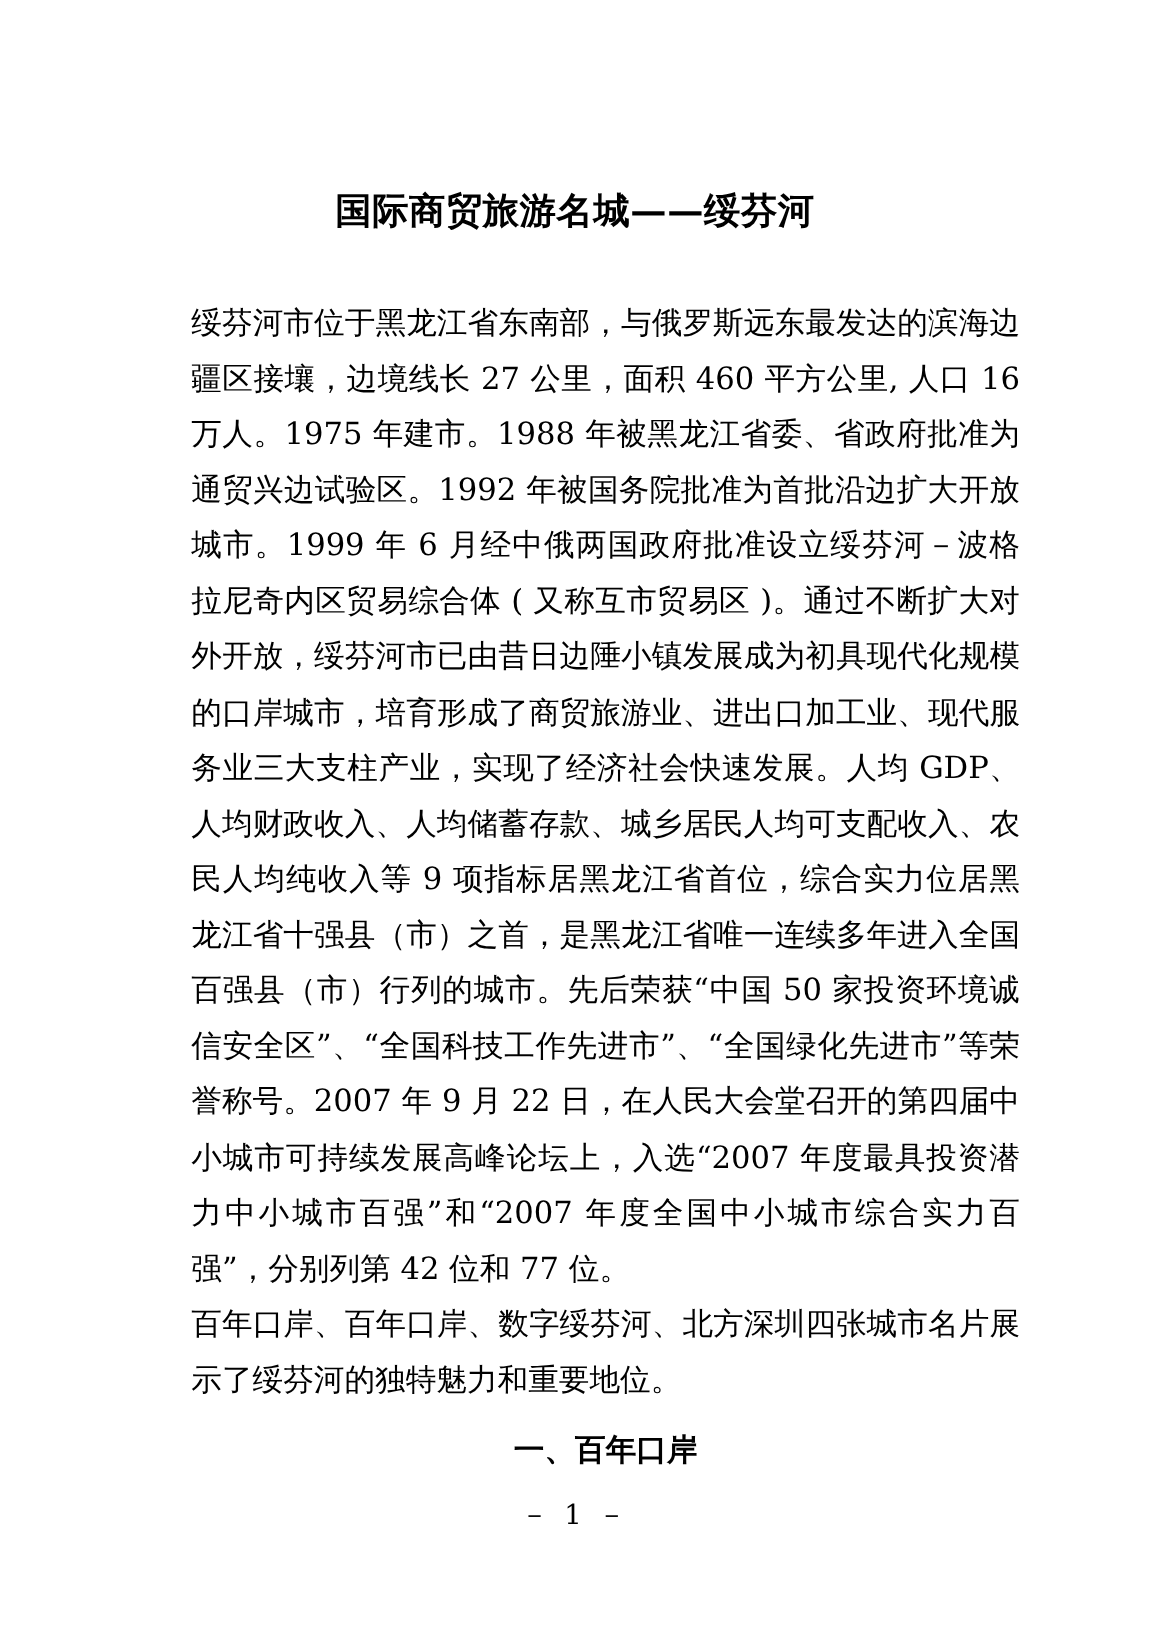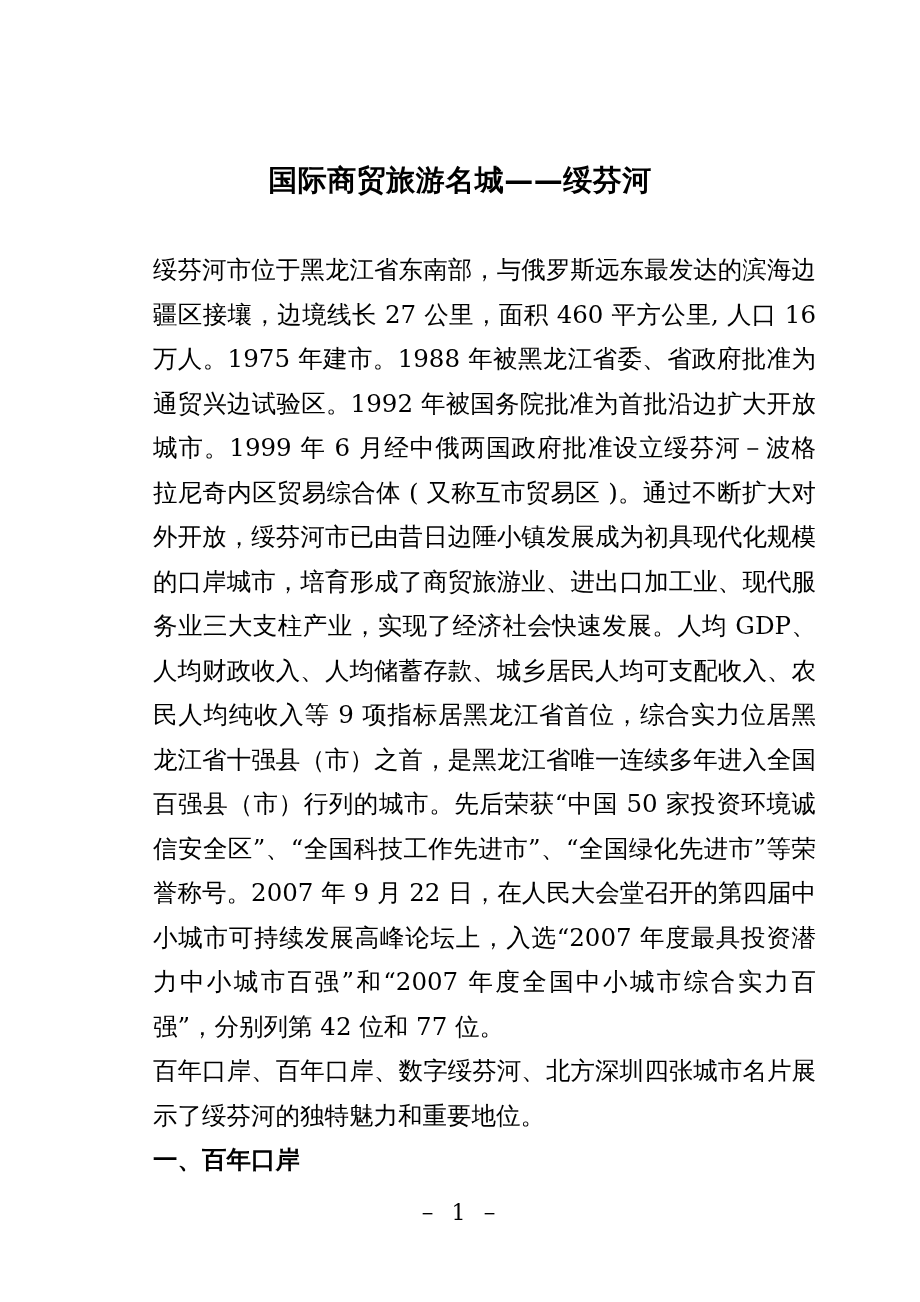--- a/index.html
+++ b/index.html
@@ -22,21 +22,21 @@
     left: 104px;
     top: 0;
     width: 712px;
   }
   .doc-title {
     text-align: center;
     font-size: 29px;
     font-weight: bold;
     line-height: 40px;
     letter-spacing: 0.5px;
-    margin: 12px;
+    margin: 0;
     padding-top: 148px;
     padding-bottom: 0;
     white-space: nowrap;
   }
   .para {
     font-size: 24.5px;
     line-height: 44.5px;
     text-align: justify;
     text-align-last: left;
     text-justify: inter-character;
@@ -47,23 +47,23 @@
   .para.first {
     margin-top: 48px;
   }
   .indent {
     padding-left: 2em;
   }
   .section-heading {
     font-size: 24.5px;
     line-height: 44.5px;
     font-weight: bold;
-    margin: 0;
+    margin: 12px;
     padding-left: 2em;
-    text-align: left;
+    text-align: center;
   }
   .footer {
     position: absolute;
     left: 0;
     right: 0;
     top: 1198px;
     text-align: center;
     font-size: 22px;
     line-height: 30px;
     letter-spacing: 3px;

